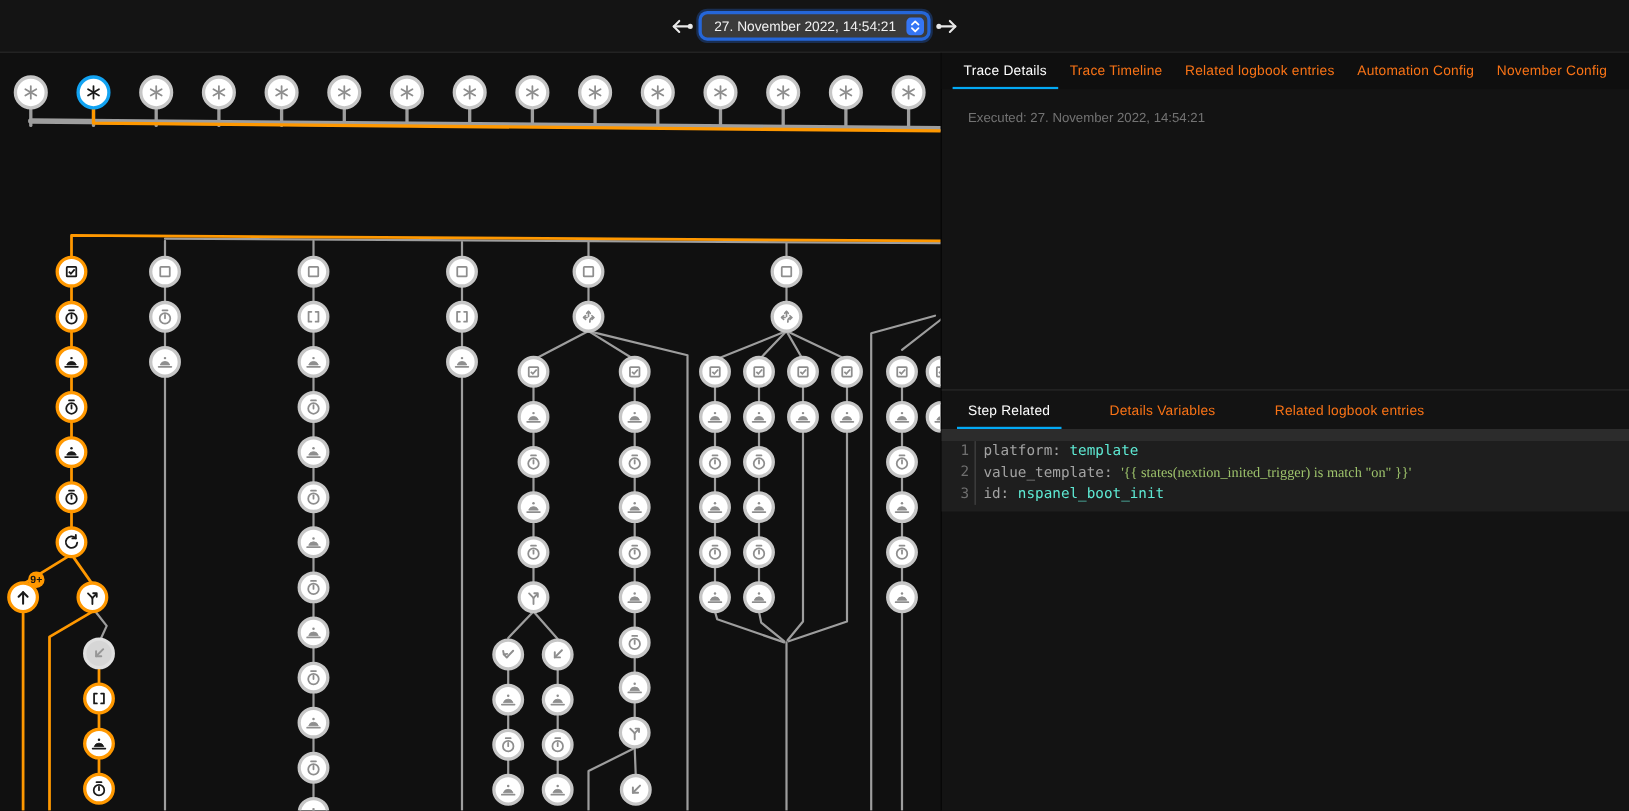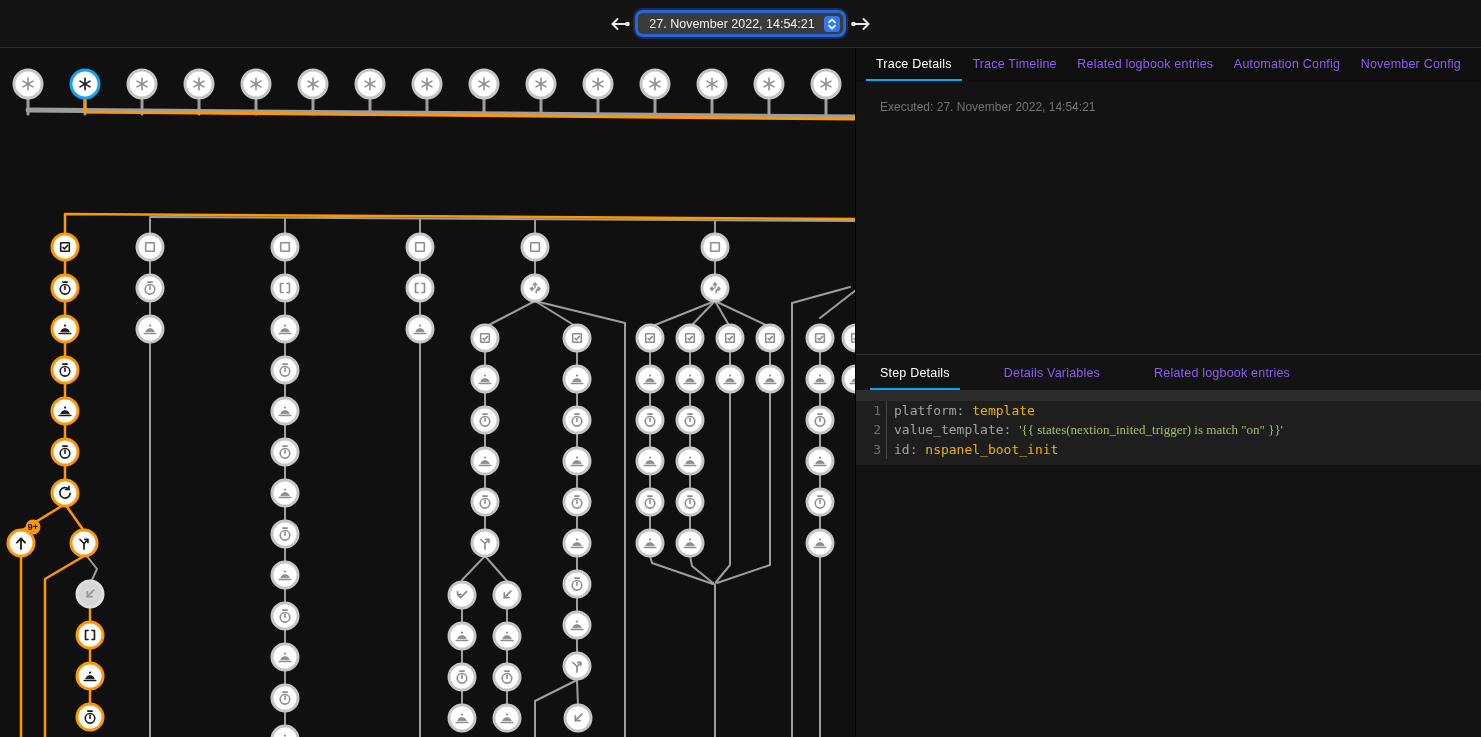--- a/index.html
+++ b/index.html
@@ -25,33 +25,33 @@
     display:flex;align-items:center;justify-content:center;}
   .main{display:flex;height:689px;}
   .graph{width:855px;height:689px;position:relative;overflow:hidden;background:#101010;flex-shrink:0;}
   .panel{flex:1;background:#131313;display:flex;flex-direction:column;border-left:1px solid #000;min-width:0;}
   .pane1{height:307px;border-bottom:1px solid #2b2b2b;display:flex;flex-direction:column;box-sizing:border-box;}
   .pane2{flex:1;display:flex;flex-direction:column;min-height:0;}
   .tabbar{display:flex;align-items:stretch;height:33px;flex-shrink:0;}
   .tabbar.upper{justify-content:space-between;padding:0 10px;background:#0f0f0f;}
   .tabbar.lower{gap:34px;padding:0 14px;margin-top:2px;}
   .tab{
-    display:flex;align-items:center;padding:0 10px;font-size:12.5px;color:#8b5cf6;
+    display:flex;align-items:center;padding:0 10px;font-size:12.5px;color:#f97316;
     cursor:pointer;border-bottom:2px solid transparent;letter-spacing:.2px;white-space:nowrap;
   }
   .tab.active{color:#ffffff;border-bottom-color:#03a9f4;}
   .executed{padding:19px 24px;font-size:12px;color:#737373;}
   .editor{font-family:"DejaVu Sans Mono",monospace;font-size:13px;background:#1e1e1e;cursor:text;}
   .editor-strip{height:11px;background:#2c2c2c;}
   .code-row{display:flex;height:19.3px;line-height:19.3px;}
   .gut{width:25px;text-align:right;padding-right:5px;color:#6f6f6f;border-right:1px solid #474747;flex-shrink:0;}
   .code-text{padding-left:7px;white-space:pre;color:#d6d6d6;}
   .tok-key{color:#a3a3a3;}
   .tok-str{color:#9dc26b;font-family:Liberation Serif, serif;}
-  .tok-plain{color:#eab308;}
+  .tok-plain{color:#5eead4;}
   .editor-pad{height:6px;}
 </style>
 </head>
 <body>
 
 <div class="topbar">
   <button class="navbtn" title="">
     <svg width="24" height="16" viewBox="0 0 24 16">
       <g stroke="#e8e8e8" stroke-width="1.9" fill="none" stroke-linecap="round" stroke-linejoin="round">
         <line x1="4.5" y1="8" x2="19" y2="8"></line>
@@ -1127,21 +1127,21 @@
           <div class="tab active">Trace Details</div>
           <div class="tab">Trace Timeline</div>
           <div class="tab">Related logbook entries</div>
           <div class="tab">Automation Config</div>
           <div class="tab">November Config</div>
         </div>
       <div class="executed">Executed: 27. November 2022, 14:54:21</div>
     </div>
     <div class="pane2">
       <div class="tabbar lower" id="lower-tabs">
-          <div class="tab active">Step Details</div>
+          <div class="tab active">Step Related</div>
           <div class="tab">Details Variables</div>
           <div class="tab">Related logbook entries</div>
         </div>
       <div class="editor" id="editor">
         <div class="editor-strip"></div>
         <div id="editor-lines">
             <div class="code-row">
               <span class="gut">1</span>
               <span class="code-text"><span class="tok-key">platform:</span><span class="tok-plain"> template</span></span>
             </div>

